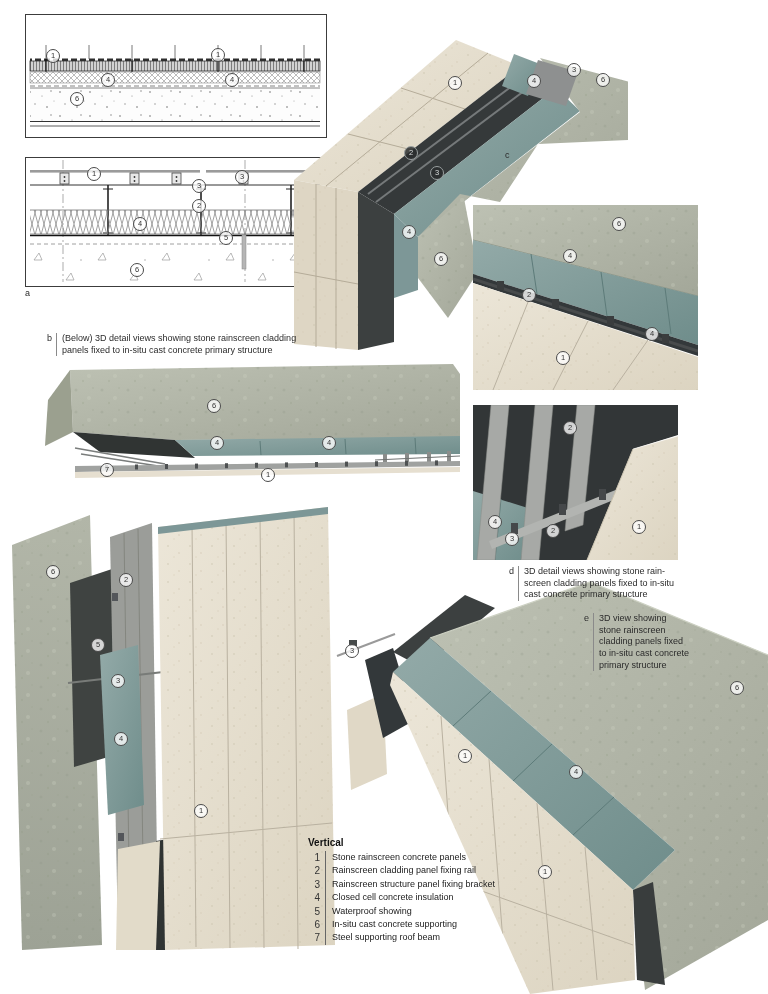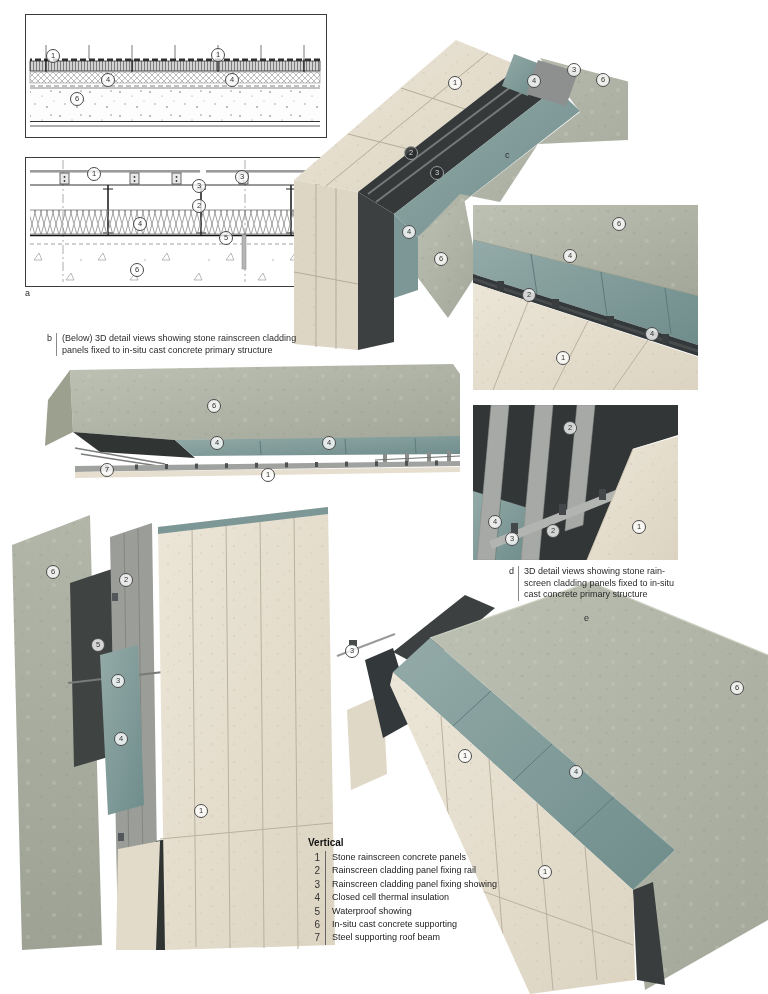--- a/index.html
+++ b/index.html
@@ -363,40 +363,45 @@
     <span class="letter">c</span>
   </div>
   <div class="caption" style="left:509px;top:566px;width:195px;">
     <span class="letter">d</span>
     <span class="ctext">3D detail views showing stone rain-
 screen cladding panels fixed to in-situ
 cast concrete primary structure</span>
   </div>
   <div class="caption" style="left:584px;top:613px;width:140px;">
     <span class="letter">e</span>
+    <span class="ctext">3D view showing
+stone rainscreen
+cladding panels fixed
+to in-situ cast concrete
+primary structure</span>
   </div>
 
   <div class="legend">
     <div class="title">Vertical</div>
     <div id="legend-items">
         <div class="legrow">
           <span class="num">1</span>
           <span class="lbl">Stone rainscreen concrete panels</span>
         </div>
         <div class="legrow">
           <span class="num">2</span>
           <span class="lbl">Rainscreen cladding panel fixing rail</span>
         </div>
         <div class="legrow">
           <span class="num">3</span>
-          <span class="lbl">Rainscreen cladding panel fixing showing</span>
+          <span class="lbl">Rainscreen structure panel fixing bracket</span>
         </div>
         <div class="legrow">
           <span class="num">4</span>
-          <span class="lbl">Closed cell thermal insulation</span>
+          <span class="lbl">Closed cell concrete insulation</span>
         </div>
         <div class="legrow">
           <span class="num">5</span>
           <span class="lbl">Waterproof showing</span>
         </div>
         <div class="legrow">
           <span class="num">6</span>
           <span class="lbl">In-situ cast concrete supporting</span>
         </div>
         <div class="legrow">

